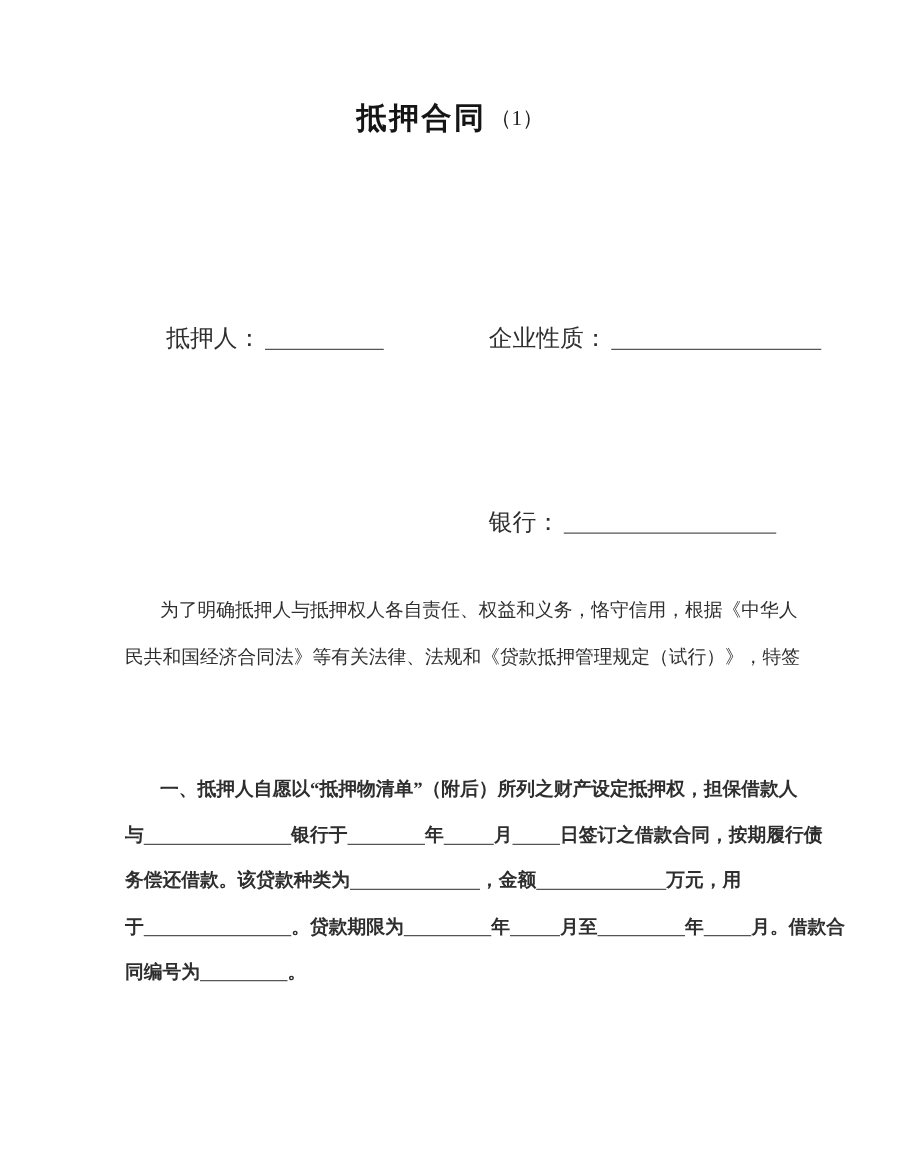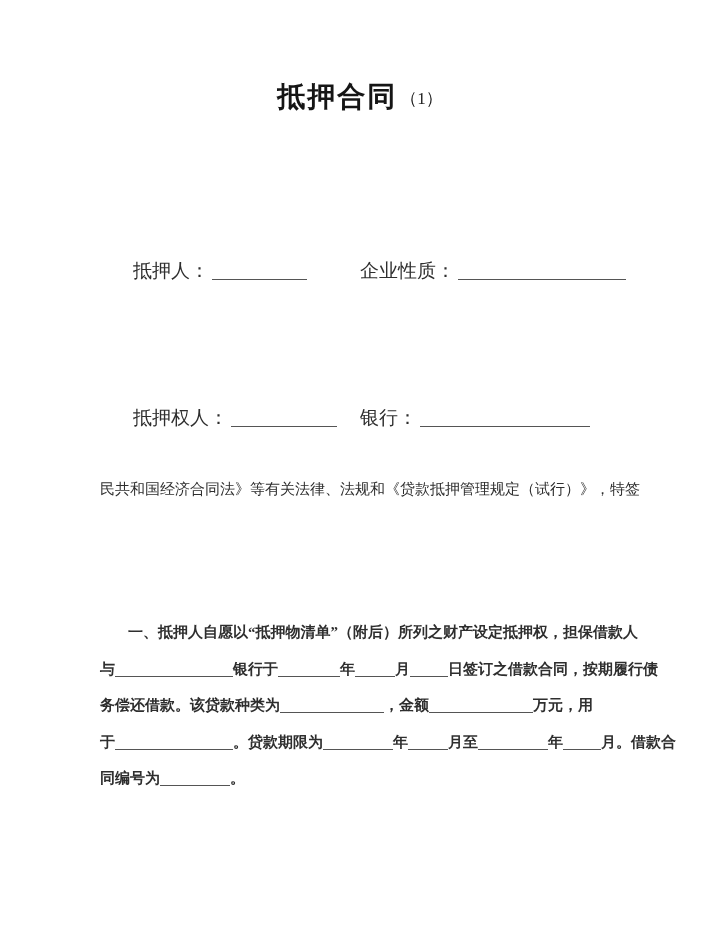--- a/index.html
+++ b/index.html
@@ -15,42 +15,42 @@
   .doc-title {
     position: absolute;
     top: 78px;
     left: 0;
     width: 100%;
     text-align: center;
     white-space: nowrap;
   }
   .doc-title .main {
     font-family: "Liberation Sans", "DejaVu Sans", sans-serif;
-    font-size: 28px;
+    font-size: 24px;
     font-weight: 700;
     color: #151515;
     letter-spacing: 2px;
   }
   .doc-title .num {
     font-size: 17px;
     color: #222222;
     margin-left: 3px;
     vertical-align: 2px;
   }
   .party-row {
     position: absolute;
     left: 0;
     width: 100%;
     height: 24px;
     font-size: 19px;
     padding-left: 10px;
   }
   .field { position: absolute; white-space: nowrap; }
   .field.col-left  { left: 133px; }
-  .field.col-right { left: 360px; }
+  .field.col-right { left: 391px; }
   .blank {
     display: inline-block;
     height: 15px;
     border-bottom: 1px solid #555555;
     vertical-align: -3px;
     margin-left: 3px;
   }
   .para {
     position: absolute;
     left: 100px;
@@ -92,29 +92,27 @@
     <span class="field col-left">
       <span>抵押人：</span><span class="blank w95"></span>
     </span>
     <span class="field col-right">
       <span>企业性质：</span><span class="blank w168"></span>
     </span>
   </div>
 
 
   <div class="party-row row3">
-    <span class="field col-left">
-      <span>抵押权人：</span><span class="blank w106"></span>
-    </span>
     <span class="field col-right">
       <span>银行：</span><span class="blank w170"></span>
     </span>
   </div>
 
   <div class="para para1">
+    <div class="line indent">为了明确抵押人与抵押权人各自责任、权益和义务，恪守信用，根据《中华人</div>
     <div class="line">民共和国经济合同法》等有关法律、法规和《贷款抵押管理规定（试行）》，特签</div>
   </div>
 
   <div class="para para2">
     <div class="line indent">一、抵押人自愿以“抵押物清单”（附后）所列之财产设定抵押权，担保借款人</div>
     <div class="line">
       <span>与</span><span class="blank w118"></span><span>银行于</span><span class="blank w62"></span><span>年</span><span class="blank w40"></span><span>月</span><span class="blank w38"></span><span>日签订之借款合同，按期履行债</span>
     </div>
     <div class="line">
       <span>务偿还借款。该贷款种类为</span><span class="blank w104"></span><span>，金额</span><span class="blank w104"></span><span>万元，用</span>

